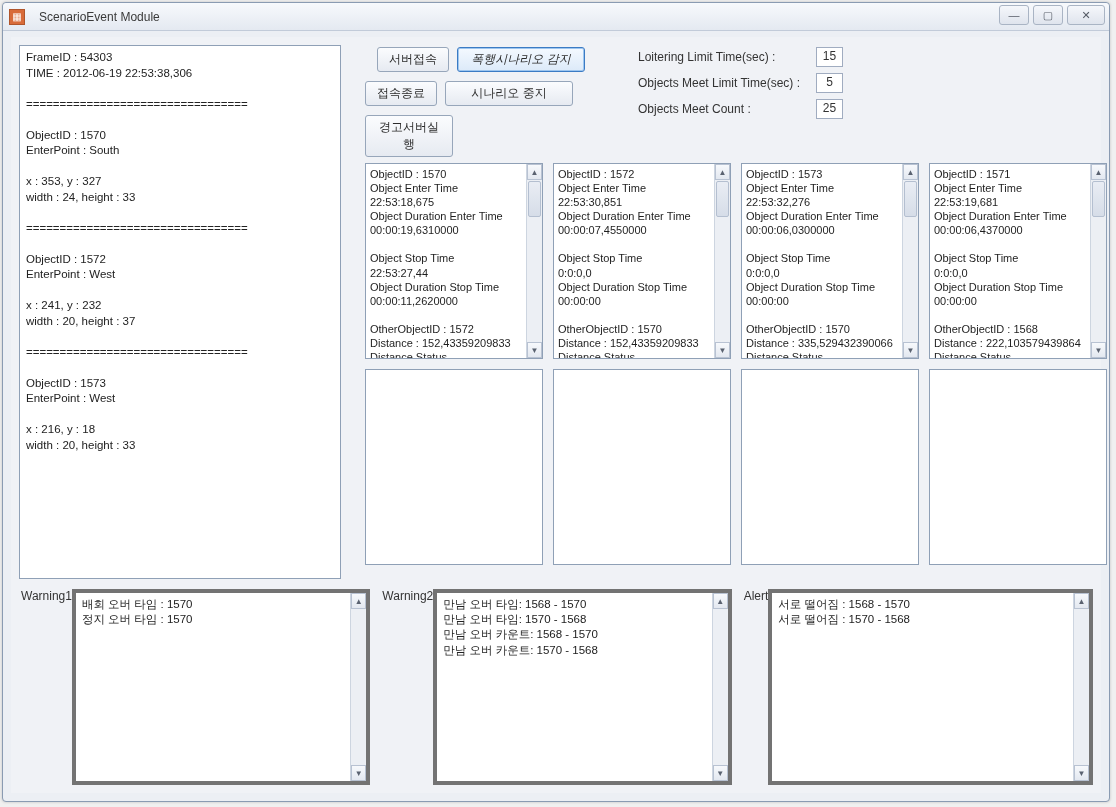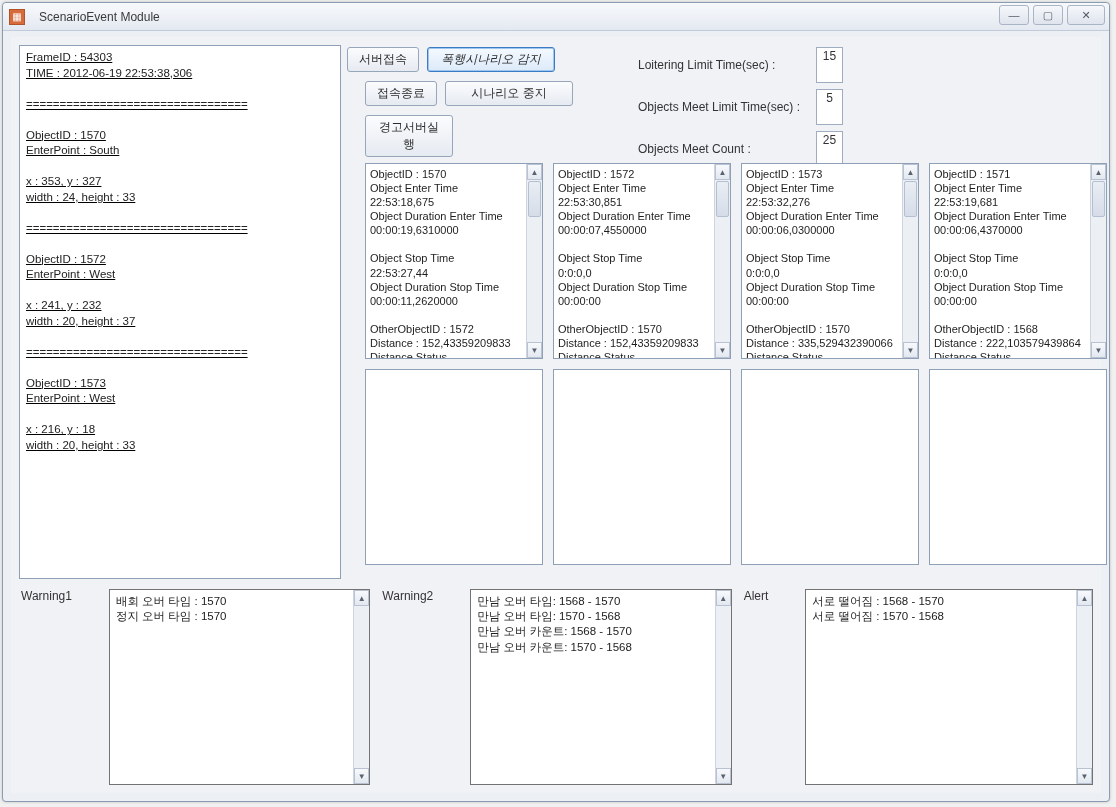--- a/index.html
+++ b/index.html
@@ -56,21 +56,20 @@
   background: #f0f2f6;
 }
 
 .left-panel {
   position: absolute;
   left: 8px; top: 8px;
   width: 322px; height: 534px;
   background: #fff;
   border: 1px solid #8fa0b6;
   overflow: hidden;
-  text-decoration: underline;
 }
 .left-panel .log {
   padding: 4px 6px;
   font-size: 11.5px;
   line-height: 1.35;
   color: #222;
   white-space: pre-wrap;
 }
 .btn-row {
   position: absolute;
@@ -97,21 +96,21 @@
 }
 .fields {
   position: absolute;
   left: 627px; top: 10px;
   font-size: 12px;
   color: #333;
 }
 .field-row { display: flex; align-items: center; margin-bottom: 6px; }
 .field-row label { width: 178px; }
 .field-row .val {
-  width: 27px; height: 36px;
+  width: 27px; height: 20px;
   border: 1px solid #a0acc0;
   background: #fff;
   text-align: center;
   font-size: 12px;
   padding: 1px 0;
 }
 .obj-grid {
   position: absolute;
   left: 354px; top: 126px;
   display: grid;
@@ -165,24 +164,23 @@
 .warn-col {
   flex: 1;
   display: flex; flex-direction: row;
 }
 .warn-label {
   font-size: 12px; color: #333; margin-bottom: 2px; padding-left: 2px;
 }
 .warn-box {
   flex: 1;
   background: #fff;
-  border: 1px solid #737373;
+  border: 4px solid #737373;
   position: relative;
   overflow: hidden;
-  margin-left: 37px;
 }
 .warn-box .content {
   padding: 4px 6px;
   font-size: 11.5px;
   line-height: 1.32;
   color: #222;
   white-space: pre-wrap;
   width: calc(100% - 16px);
 }
 </style>
@@ -224,21 +222,21 @@
 
 =================================
 
 ObjectID : 1573
 EnterPoint : West
 
 x : 216, y : 18
 width : 20, height : 33</div>
     </div>
 
-    <div class="btn-row" style="left:336px; top:10px;">
+    <div class="btn-row" style="left:366px; top:10px;">
       <div class="btn small">서버접속</div>
       <div class="btn wide active">폭행시나리오 감지</div>
     </div>
     <div class="btn-row" style="left:354px; top:44px;">
       <div class="btn small">접속종료</div>
       <div class="btn wide">시나리오 중지</div>
     </div>
     <div class="btn-row" style="left:354px; top:78px;">
       <div class="btn" style="width:88px">경고서버실행</div>
     </div>

